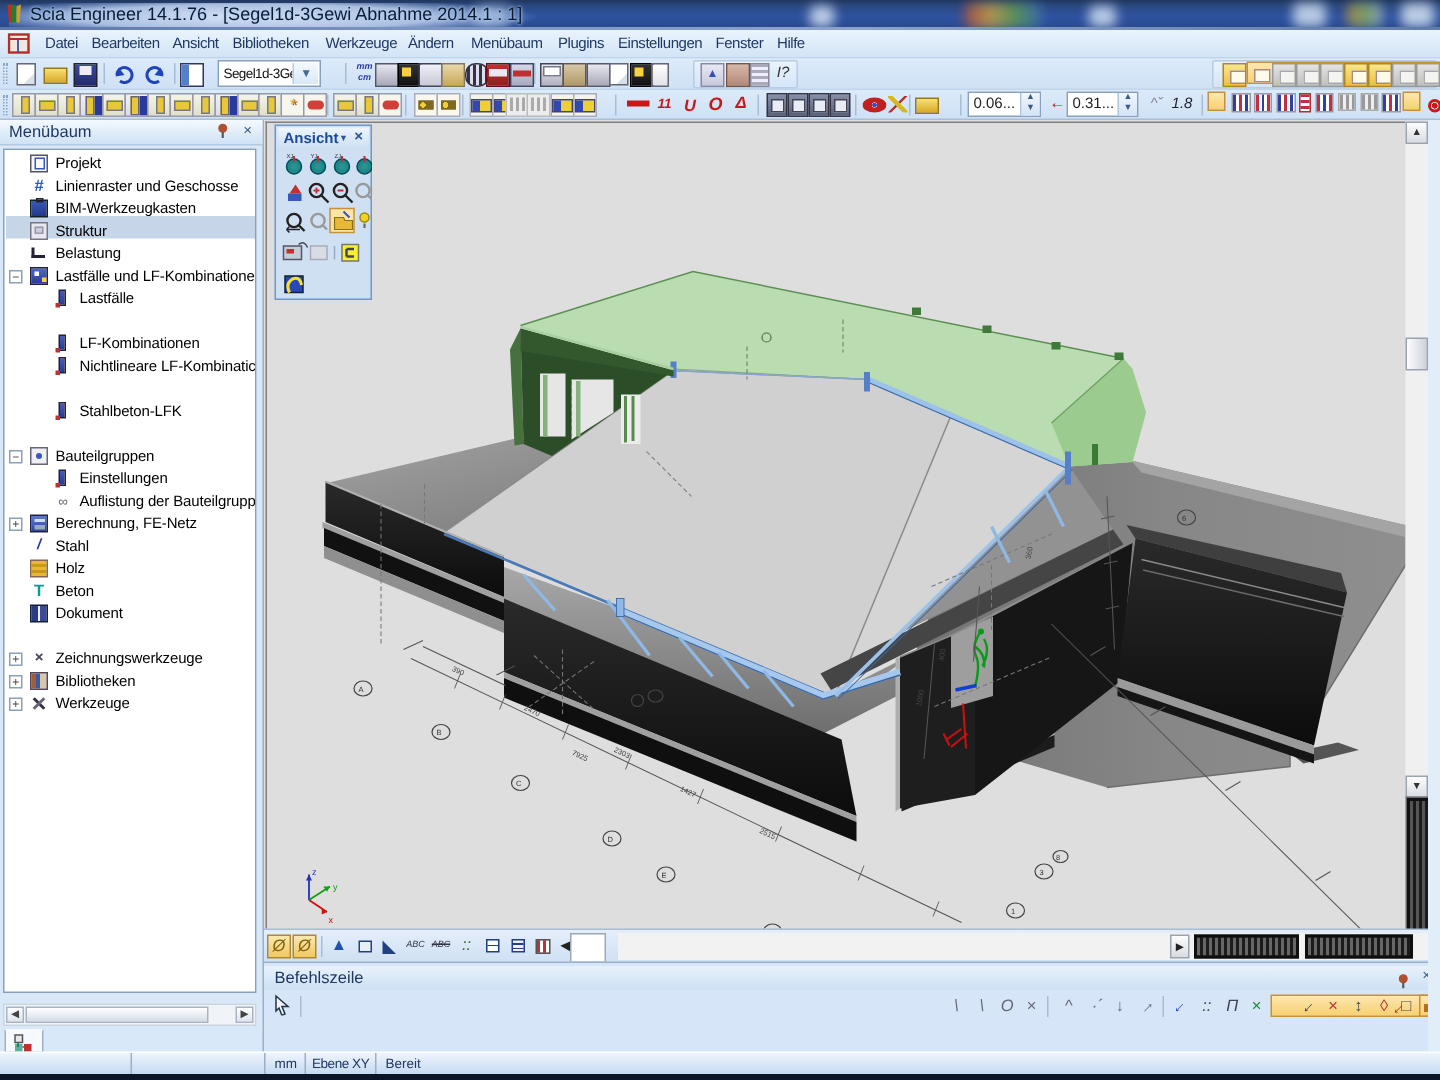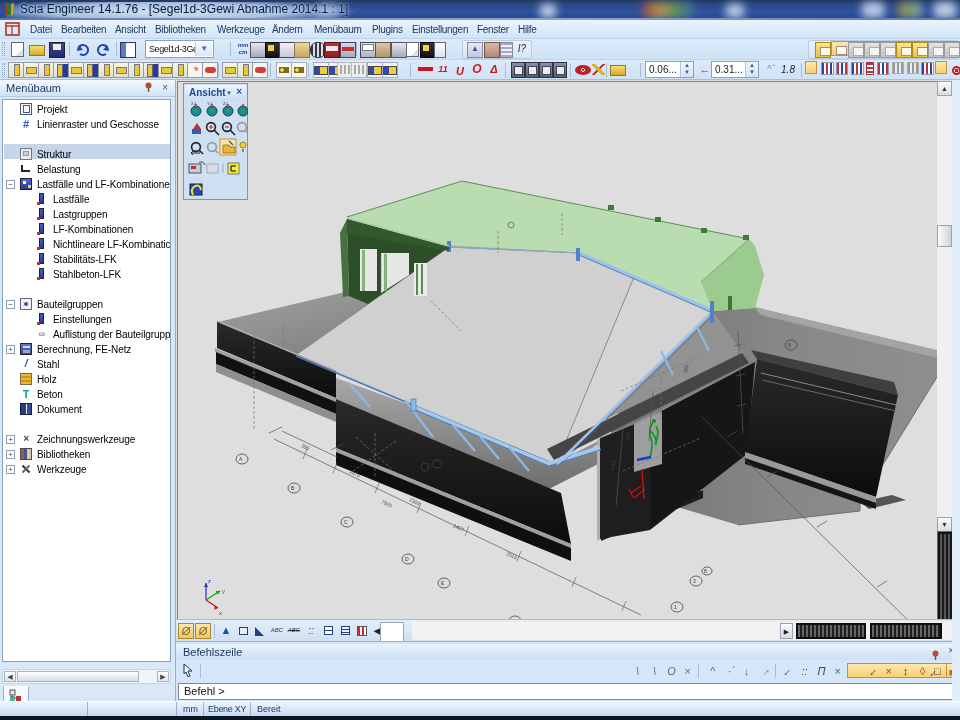--- a/index.html
+++ b/index.html
@@ -327,20 +327,26 @@
       <div class="trow" style="top:2px;">
           <span class="tic" style="left:17px;background:#f8f8f8;border:1px solid #556;">
             <b style="position:absolute;left:2px;top:1px;width:7px;height:8px;border:1px solid #3858b8;"></b>
           </span>
           <span class="tt" style="left:34px;">Projekt</span>
         </div>
       <div class="trow" style="top:17px;">
           <span class="tic" style="left:17px;color:#2858c8;font-weight:bold;font-size:11px;text-align:center;">#</span>
           <span class="tt" style="left:34px;">Linienraster und Geschosse</span>
         </div>
+      <div class="trow" style="top:32px;">
+          <span class="tic" style="left:17px;background:linear-gradient(#3a5ab8,#22398a);border:1px solid #122;">
+            <b style="position:absolute;left:3px;top:-2px;width:5px;height:3px;border:1px solid #223;"></b>
+          </span>
+          <span class="tt" style="left:34px;">BIM-Werkzeugkasten</span>
+        </div>
       <div class="trow" style="top:47px;">
           <span class="tic" style="left:17px;background:#e8e8ee;border:1px solid #778;">
             <b style="position:absolute;left:2px;top:2px;width:6px;height:5px;border:1px solid #99a;background:#ccd;"></b>
           </span>
           <span class="tt" style="left:34px;">Struktur</span>
         </div>
       <div class="trow" style="top:62px;">
           <span class="tic" style="left:17px;">
             <b style="position:absolute;left:1px;top:2px;width:9px;height:7px;border-left:2px solid #223;border-bottom:2px solid #223;"></b>
           </span>
@@ -351,35 +357,27 @@
           <span class="tic" style="left:17px;background:linear-gradient(#4a6ac8,#2a3a9a);border:1px solid #223;">
             <b style="position:absolute;left:2px;top:2px;width:3px;height:3px;background:#fff;"></b>
             <b style="position:absolute;left:7px;top:6px;width:3px;height:3px;background:#ffd040;"></b>
           </span>
           <span class="tt" style="left:34px;">Lastfälle und LF-Kombinatione</span>
         </div>
       <div class="trow" style="top:92px;">
           <span class="tic tj" style="left:33px;"></span>
           <span class="tt" style="left:50px;">Lastfälle</span>
         </div>
-      <div class="trow" style="top:107px;">
-          <span class="tic tj" style="left:33px;"></span>
-          <span class="tt" style="left:50px;">Lastgruppen</span>
-        </div>
       <div class="trow" style="top:122px;">
           <span class="tic tj" style="left:33px;"></span>
           <span class="tt" style="left:50px;">LF-Kombinationen</span>
         </div>
       <div class="trow" style="top:137px;">
           <span class="tic tj" style="left:33px;"></span>
           <span class="tt" style="left:50px;">Nichtlineare LF-Kombinatic</span>
-        </div>
-      <div class="trow" style="top:152px;">
-          <span class="tic tj" style="left:33px;"></span>
-          <span class="tt" style="left:50px;">Stabilitäts-LFK</span>
         </div>
       <div class="trow" style="top:167px;">
           <span class="tic tj" style="left:33px;"></span>
           <span class="tt" style="left:50px;">Stahlbeton-LFK</span>
         </div>
       <div class="trow" style="top:197px;">
           <span class="exp">−</span>
           <span class="tic" style="left:17px;background:#f0f0f4;border:1px solid #667;">
             <b style="position:absolute;left:3px;top:3px;width:4px;height:4px;background:#3858b8;border-radius:50%;"></b>
           </span>
@@ -810,21 +808,20 @@
       <i class="bic" style="left:638px;color:#445;">Π</i>
       <i class="bic" style="left:654px;color:#108830;">×</i>
       <i class="bic hl" style="left:671px;color:#b03030;"><b style="display:inline-block;transform:rotate(-45deg);font-weight:normal;">←</b></i>
       <i class="bic" style="left:688px;color:#445;transform:rotate(-45deg);">←</i>
       <i class="bic" style="left:705px;color:#c03030;">×</i>
       <i class="bic" style="left:722px;color:#445;">↕</i>
       <i class="bic" style="left:739px;color:#c03030;">◊</i>
       <i class="bic" style="left:754px;color:#445;">□</i>
       <i class="bic hl" style="left:770px;color:#b07020;width:12px;">■</i>
     </div>
-    <div id="bef-input">Befehl &gt;</div>
   </div>
 
   <div style="position:absolute;left:952px;top:80px;width:8px;height:621px;background:#e2edfa;"></div>
   <div id="statusbar">
     <div class="seg" style="left:0;width:88px;"></div>
     <div class="seg" style="left:88px;width:89px;"></div>
     <div class="seg" style="left:177px;width:27px;">mm</div>
     <div class="seg" style="left:204px;width:47px;padding-left:4px;letter-spacing:-0.3px;">Ebene XY</div>
     <div class="seg" style="left:251px;width:709px;border-right:none;">Bereit</div>
   </div>

